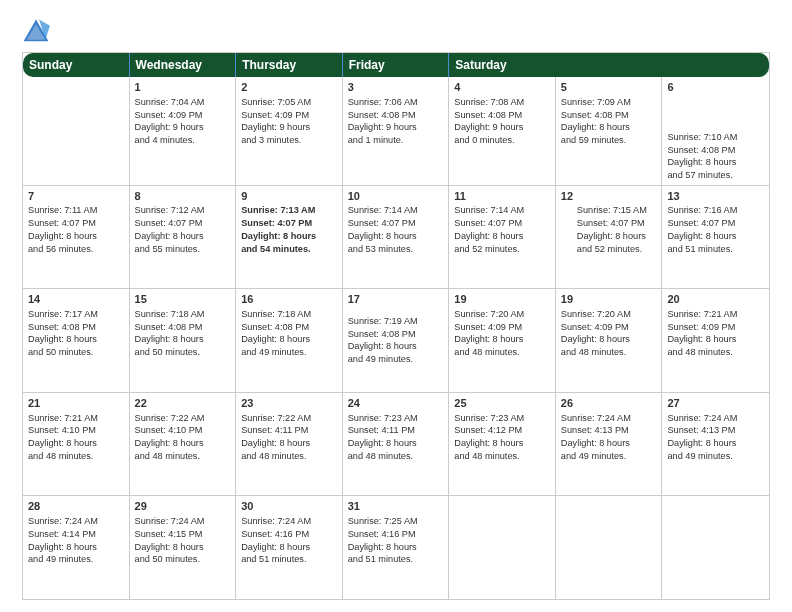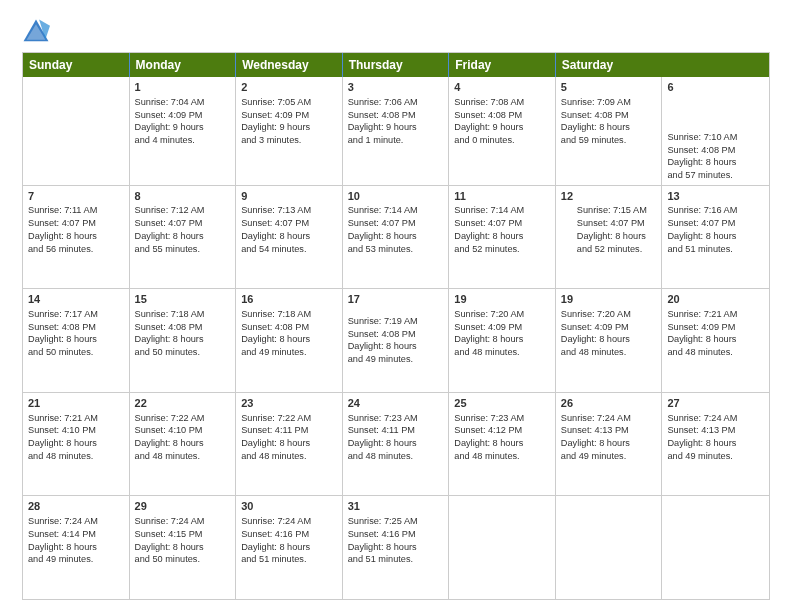--- a/index.html
+++ b/index.html
@@ -63,21 +63,22 @@
     }
     .calendar {
       flex: 1;
       display: flex;
       flex-direction: column;
       border: 1px solid #ccc;
     }
     .cal-header {
       display: grid;
       grid-template-columns: repeat(7, 1fr);
-      background: #4d7c0f;
+      background: #14532d;
+      border-radius: 10px;
     }
     .cal-header-cell {
       color: #fff;
       font-size: 12px;
       font-weight: bold;
       padding: 5px 6px;
       text-align: left;
       border-right: 1px solid #4a8bd4;
     }
     .cal-header-cell:last-child { border-right: none; }
@@ -133,21 +134,20 @@
     </div>
     <div class="title-block">
       <div class="month-title"></div>
       <div class="subtitle"></div>
     </div>
   </div>
 
   <div class="calendar">
     <div class="cal-header">
     <div class="cal-header-cell">Sunday</div>
-        <div class="cal-header-cell">Monday</div>
         <div class="cal-header-cell">Wednesday</div>
         <div class="cal-header-cell">Thursday</div>
         <div class="cal-header-cell">Friday</div>
         <div class="cal-header-cell">Saturday</div>
       </div>
     <div class="cal-body">
     <div class="cal-row">
           <div class="cal-cell empty"></div>
           <div class="cal-cell">
             <span class="day-num">1</span>
@@ -202,21 +202,21 @@
           </div>
           <div class="cal-cell">
             <span class="day-num">8</span>
             <div class="cell-text" style="white-space: pre-line;">Sunrise: 7:12 AM
 Sunset: 4:07 PM
 Daylight: 8 hours
 and 55 minutes.</div>
           </div>
           <div class="cal-cell">
             <span class="day-num">9</span>
-            <div class="cell-text" style="white-space: pre-line;">Sunrise: 7:13 AM
+            <div class="cell-text" style="white-space: pre-line; font-weight: bold;">Sunrise: 7:13 AM
 Sunset: 4:07 PM
 Daylight: 8 hours
 and 54 minutes.</div>
           </div>
           <div class="cal-cell">
             <span class="day-num">10</span>
             <div class="cell-text" style="white-space: pre-line;">Sunrise: 7:14 AM
 Sunset: 4:07 PM
 Daylight: 8 hours
 and 53 minutes.</div>

